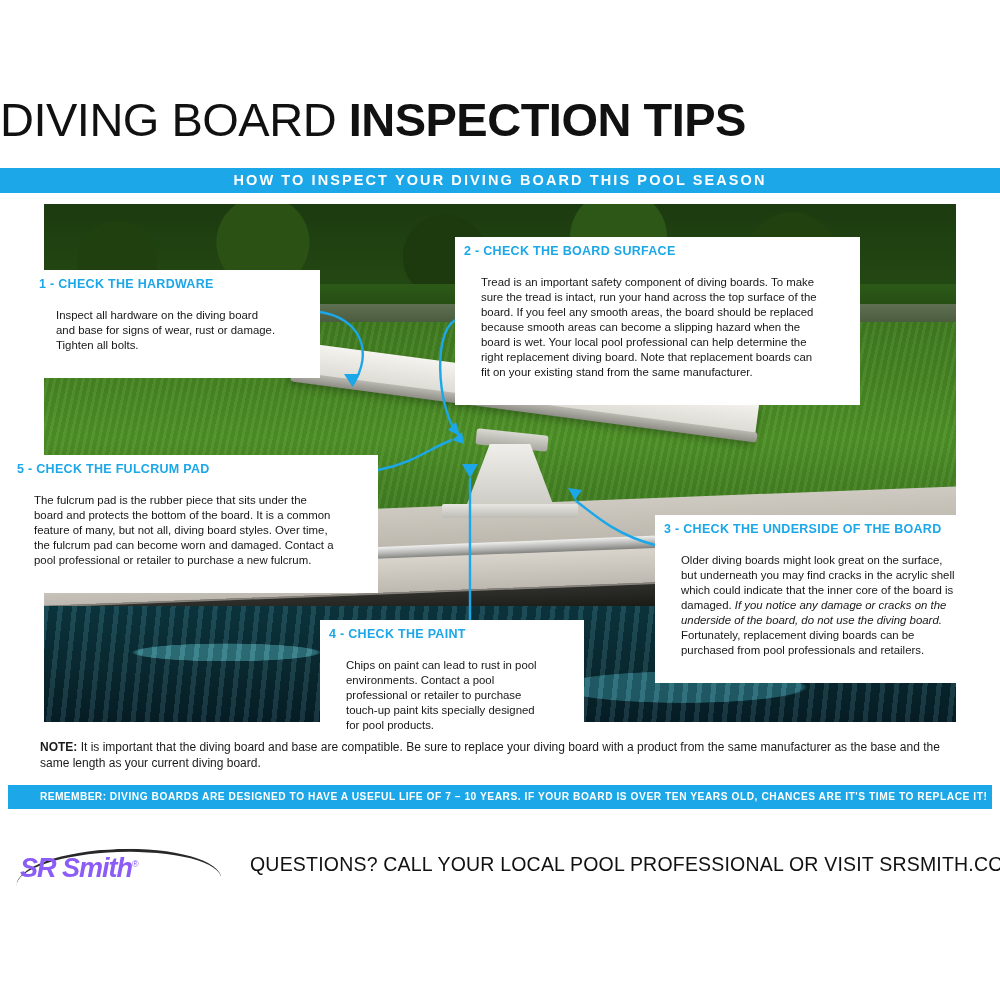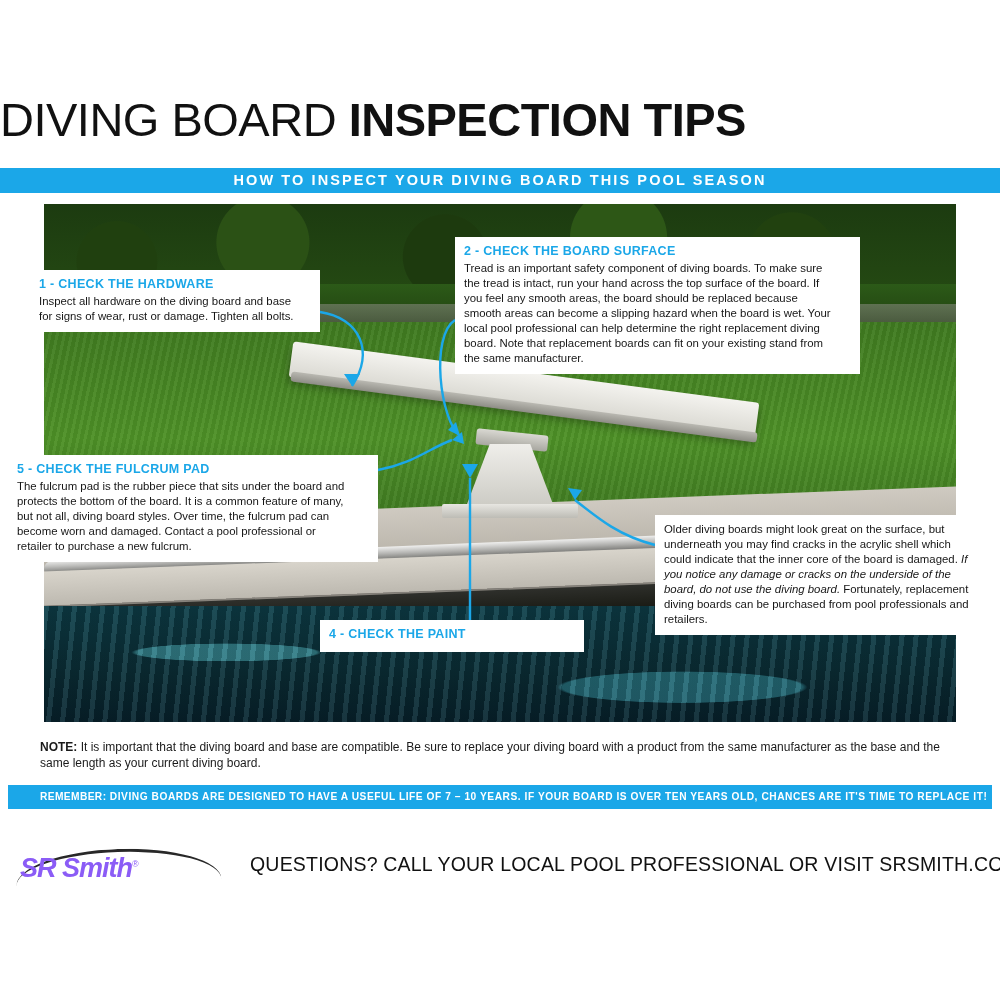--- a/index.html
+++ b/index.html
@@ -150,21 +150,21 @@
   }
   .box h3 {
     margin:0 0 3px 0;
     font-size:12.5px;
     font-weight:700;
     color:#1ba7e8;
     letter-spacing:.3px;
     text-transform:uppercase;
   }
   .box p {
-    margin:0;
+    margin:17px;
     font-size:11.4px;
     line-height:1.32;
     color:#161616;
   }
   .box p .ital { font-style:italic; }
 
   #box1 { left:30px;  top:270px; width:290px; }
   #box2 { left:455px; top:237px; width:405px; }
   #box5 { left:8px;   top:455px; width:370px; }
   #box3 { left:655px; top:515px; width:348px; }
@@ -273,25 +273,27 @@
     <h3>2 - CHECK THE BOARD SURFACE</h3>
     <p>Tread is an important safety component of diving boards. To make sure the tread is intact, run your hand across the top surface of the board. If you feel any smooth areas, the board should be replaced because smooth areas can become a slipping hazard when the board is wet. Your local pool professional can help determine the right replacement diving board. Note that replacement boards can fit on your existing stand from the same manufacturer.</p>
   </div>
 
   <div class="box" id="box5">
     <h3>5 - CHECK THE FULCRUM PAD</h3>
     <p>The fulcrum pad is the rubber piece that sits under the board and protects the bottom of the board. It is a common feature of many, but not all, diving board styles. Over time, the fulcrum pad can become worn and damaged. Contact a pool professional or retailer to purchase a new fulcrum.</p>
   </div>
 
   <div class="box" id="box3">
+    <h3>3 - CHECK THE UNDERSIDE OF THE BOARD</h3>
     <p><span>Older diving boards might look great on the surface, but underneath you may find cracks in the acrylic shell which could indicate that the inner core of the board is damaged. </span><span class="ital">If you notice any damage or cracks on the underside of the board, do not use the diving board.</span><span> Fortunately, replacement diving boards can be purchased from pool professionals and retailers.</span></p>
   </div>
 
   <div class="box" id="box4">
     <h3>4 - CHECK THE PAINT</h3>
+    <p>Chips on paint can lead to rust in pool environments. Contact a pool professional or retailer to purchase touch-up paint kits specially designed for pool products.</p>
   </div>
 
   <div class="note"><b>NOTE:</b><span> It is important that the diving board and base are compatible. Be sure to replace your diving board with a product from the same manufacturer as the base and the same length as your current diving board.</span></div>
 
   <div class="remember">
     <div class="r-inner"><span class="r-label">REMEMBER:</span><span>  DIVING BOARDS ARE DESIGNED TO HAVE A USEFUL LIFE OF 7 – 10 YEARS.   IF YOUR BOARD IS OVER TEN YEARS OLD, CHANCES ARE IT'S TIME TO REPLACE IT!</span></div>
   </div>
 
   <div class="footer">
     <div class="logo">

